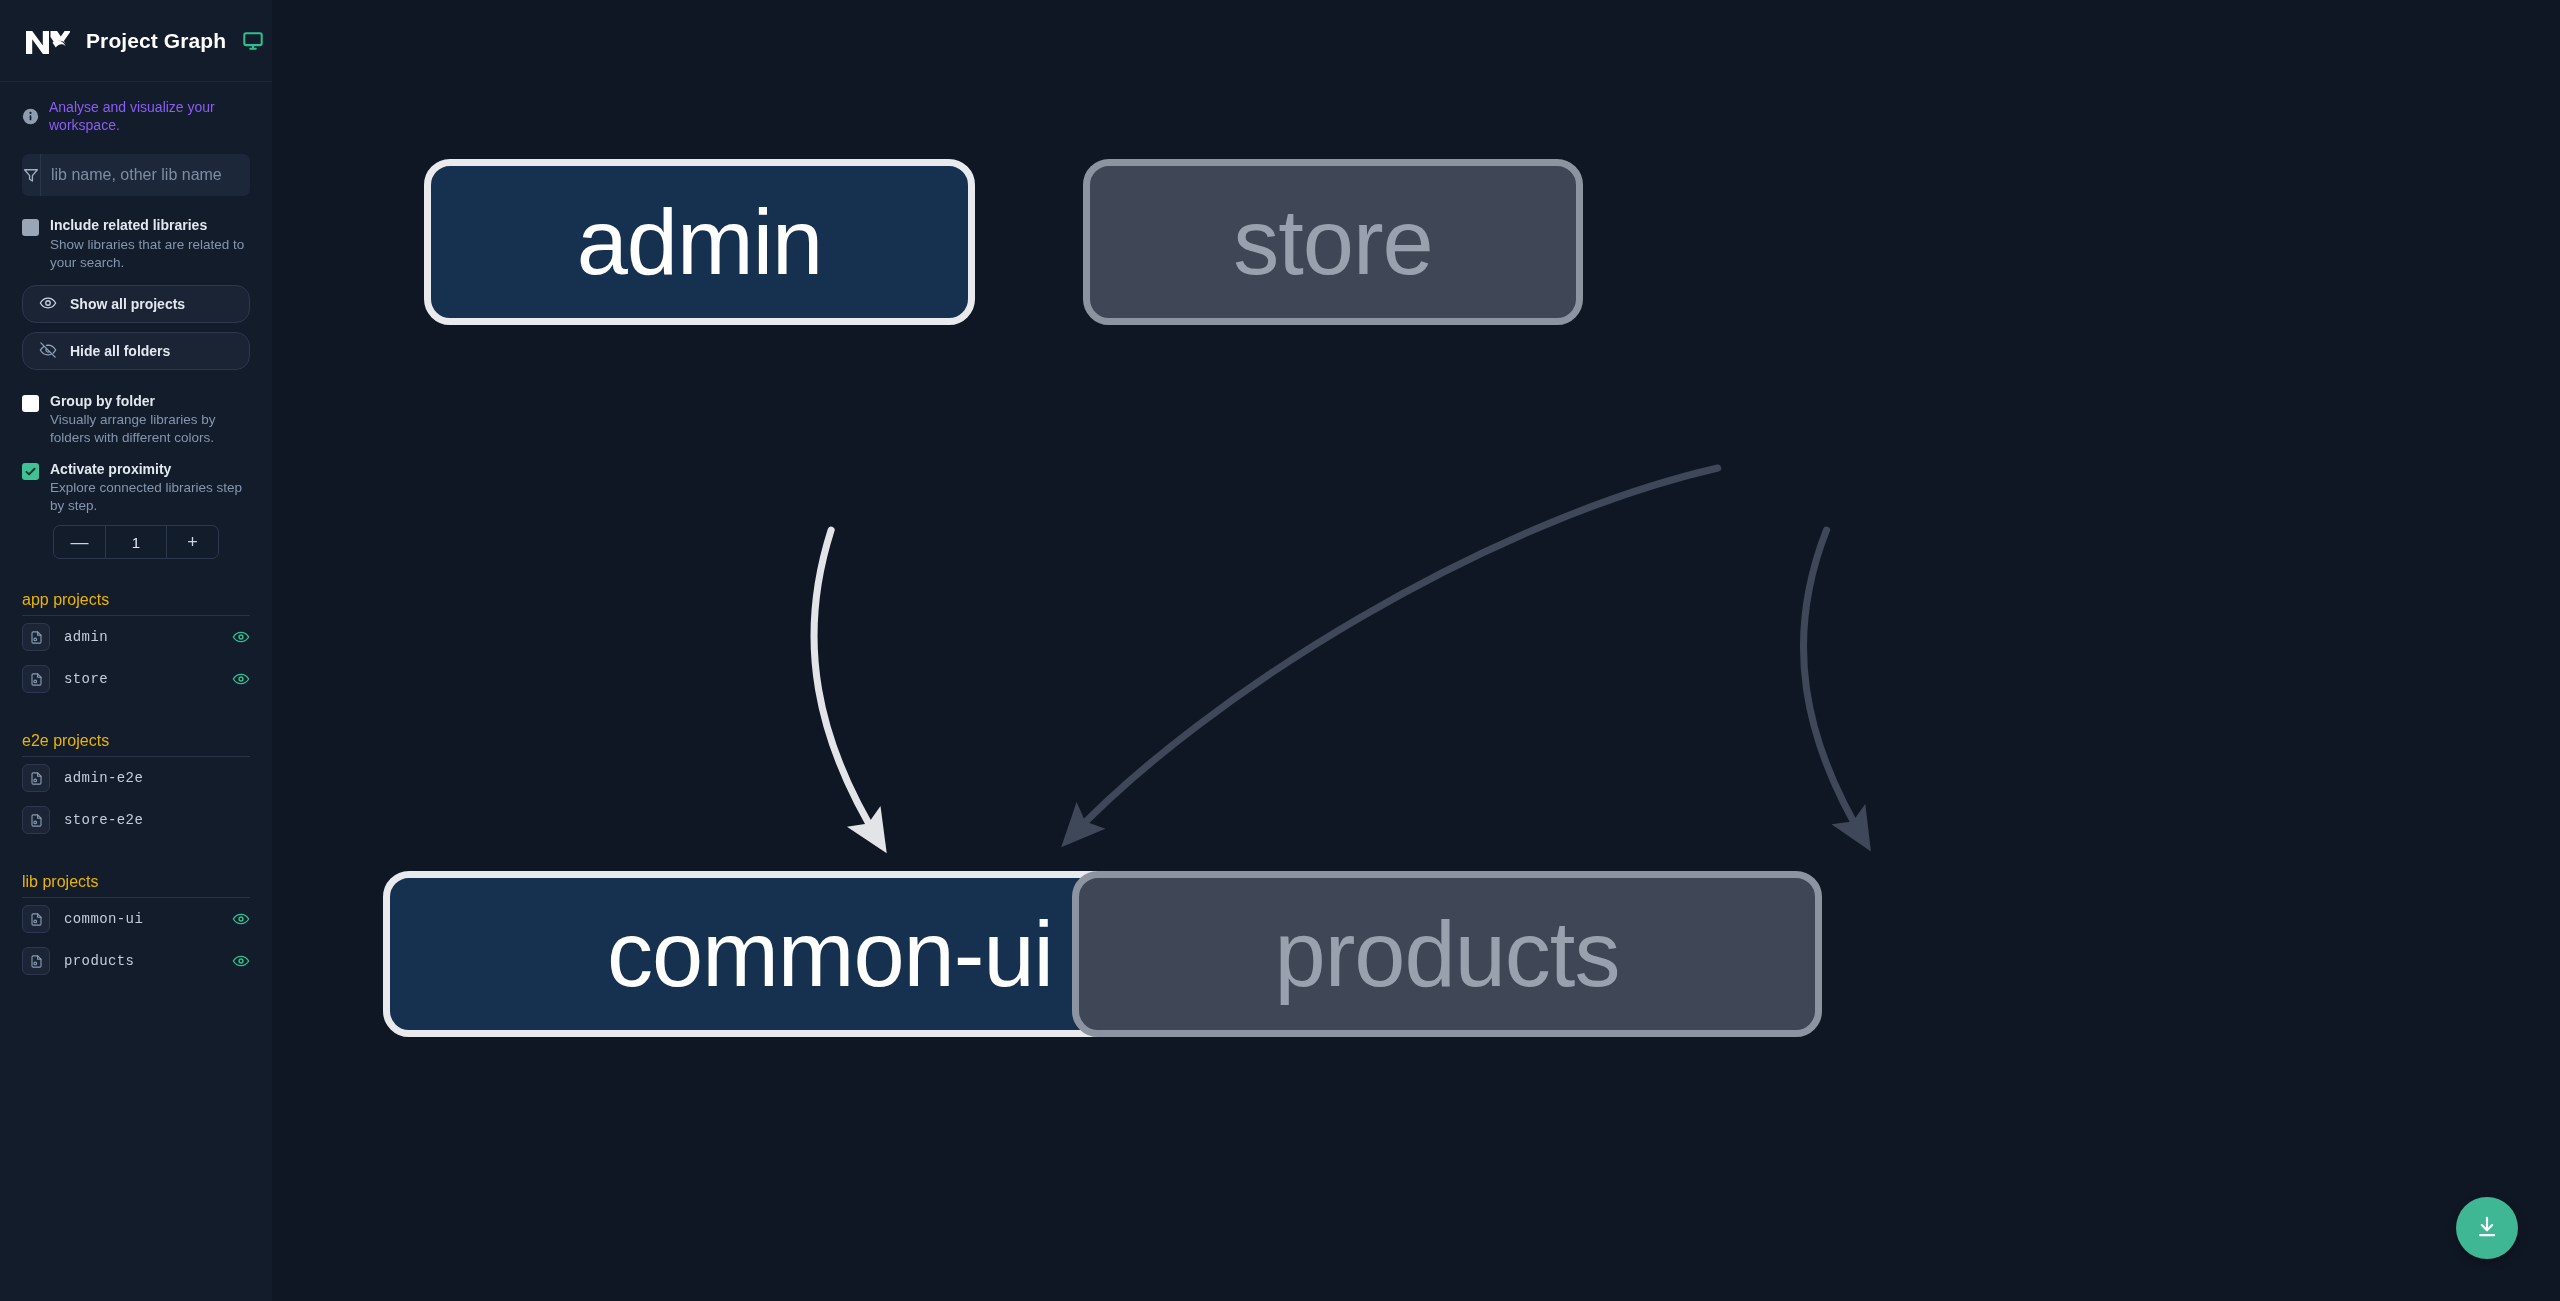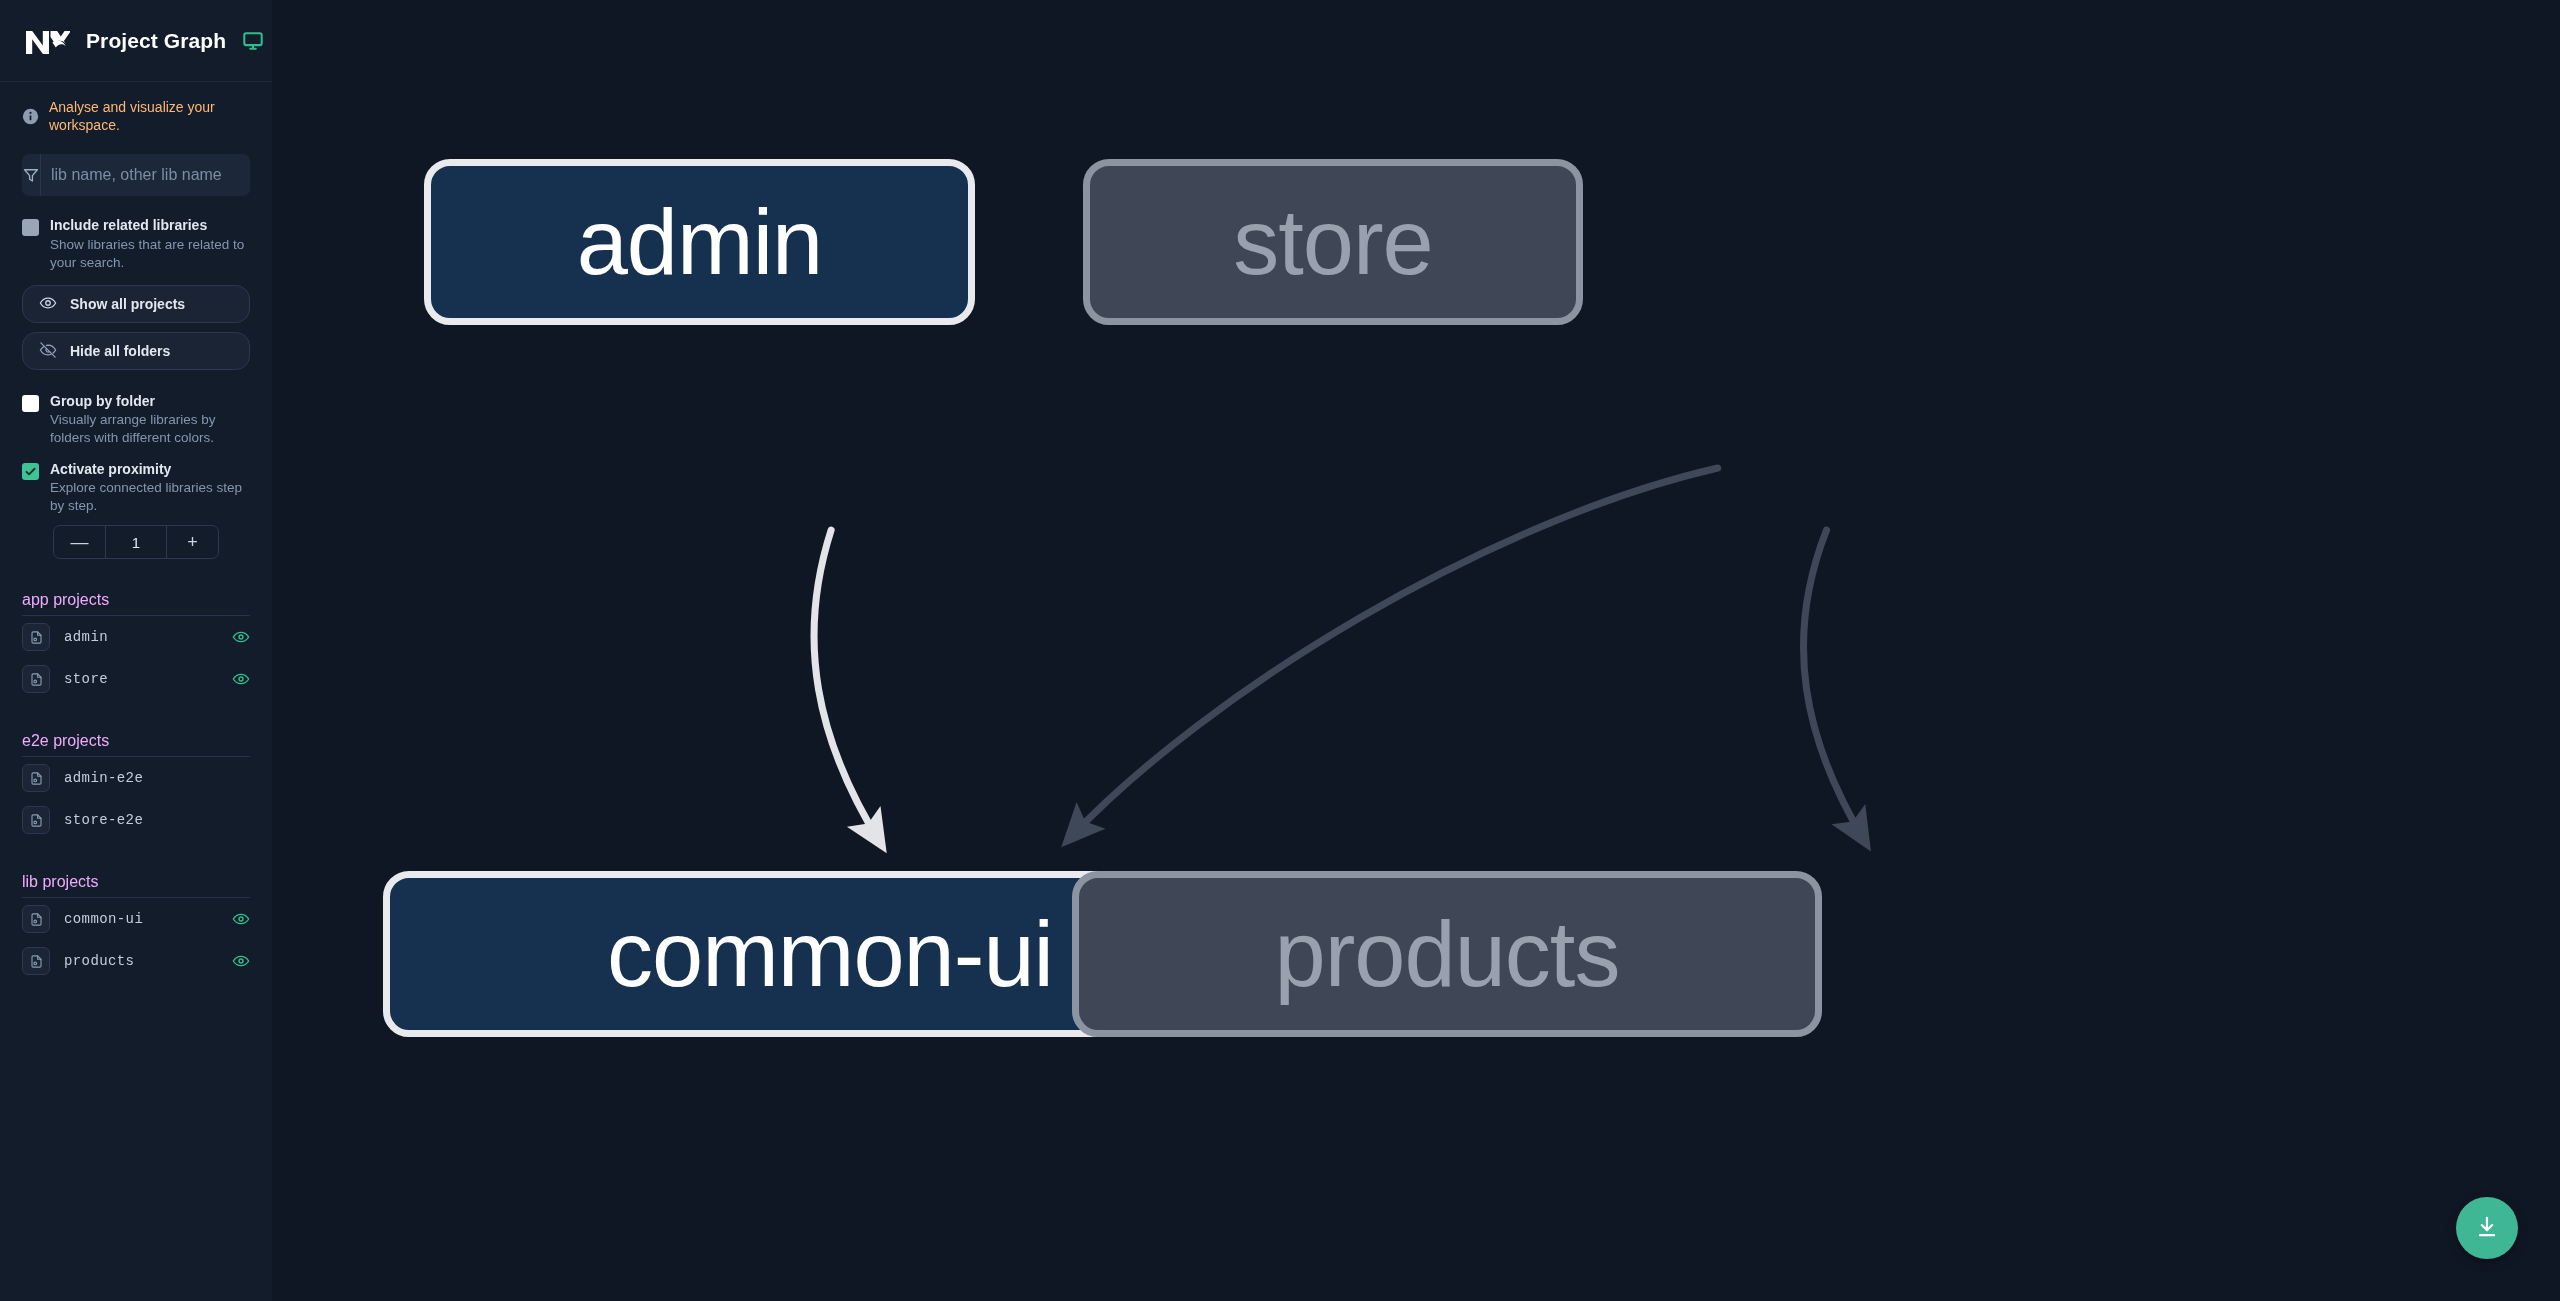--- a/index.html
+++ b/index.html
@@ -33,21 +33,21 @@
     font-size: 21px; font-weight: 700; color: #ffffff;
     margin-left: 16px; letter-spacing: .1px; white-space: nowrap;
   }
   .brand-monitor { margin-left: 16px; width: 22px; height: 22px; display:block; }
 
   .blurb {
     display: flex; align-items: center; gap: 10px;
     padding: 16px 22px 10px 22px;
   }
   .blurb-icon { width: 17px; height: 17px; flex: 0 0 17px; }
-  .blurb-text { font-size: 14px; color: #fdba74; line-height: 1.3; }
+  .blurb-text { font-size: 14px; color: #8b5cf6; line-height: 1.3; }
 
   .search-row { padding: 10px 22px 16px 22px; }
   .search-box {
     display: flex; align-items: stretch;
     height: 42px;
     background: #1c2739;
     border-radius: 7px;
     overflow: hidden;
   }
   .search-icon-wrap {
@@ -99,21 +99,21 @@
   }
   .step-btn.minus { border-right: 1px solid #2c3850; }
   .step-btn.plus { border-left: 1px solid #2c3850; }
   .step-val {
     width: 60px; display: flex; align-items: center; justify-content: center;
     color: #e2e8f0; font-size: 15px;
   }
 
   .group { padding: 0 22px; margin-top: 32px; }
   .group-head {
-    font-size: 16px; color: #f0abfc; padding-bottom: 6px;
+    font-size: 16px; color: #eab308; padding-bottom: 6px;
     border-bottom: 1px solid #273347;
   }
   .proj-row {
     display: flex; align-items: center; gap: 14px;
     height: 42px; cursor: pointer;
   }
   .proj-ico {
     width: 28px; height: 28px; flex: 0 0 28px;
     border-radius: 6px; background: #1b2536; border: 1px solid #2c3850;
     display: flex; align-items: center; justify-content: center;

